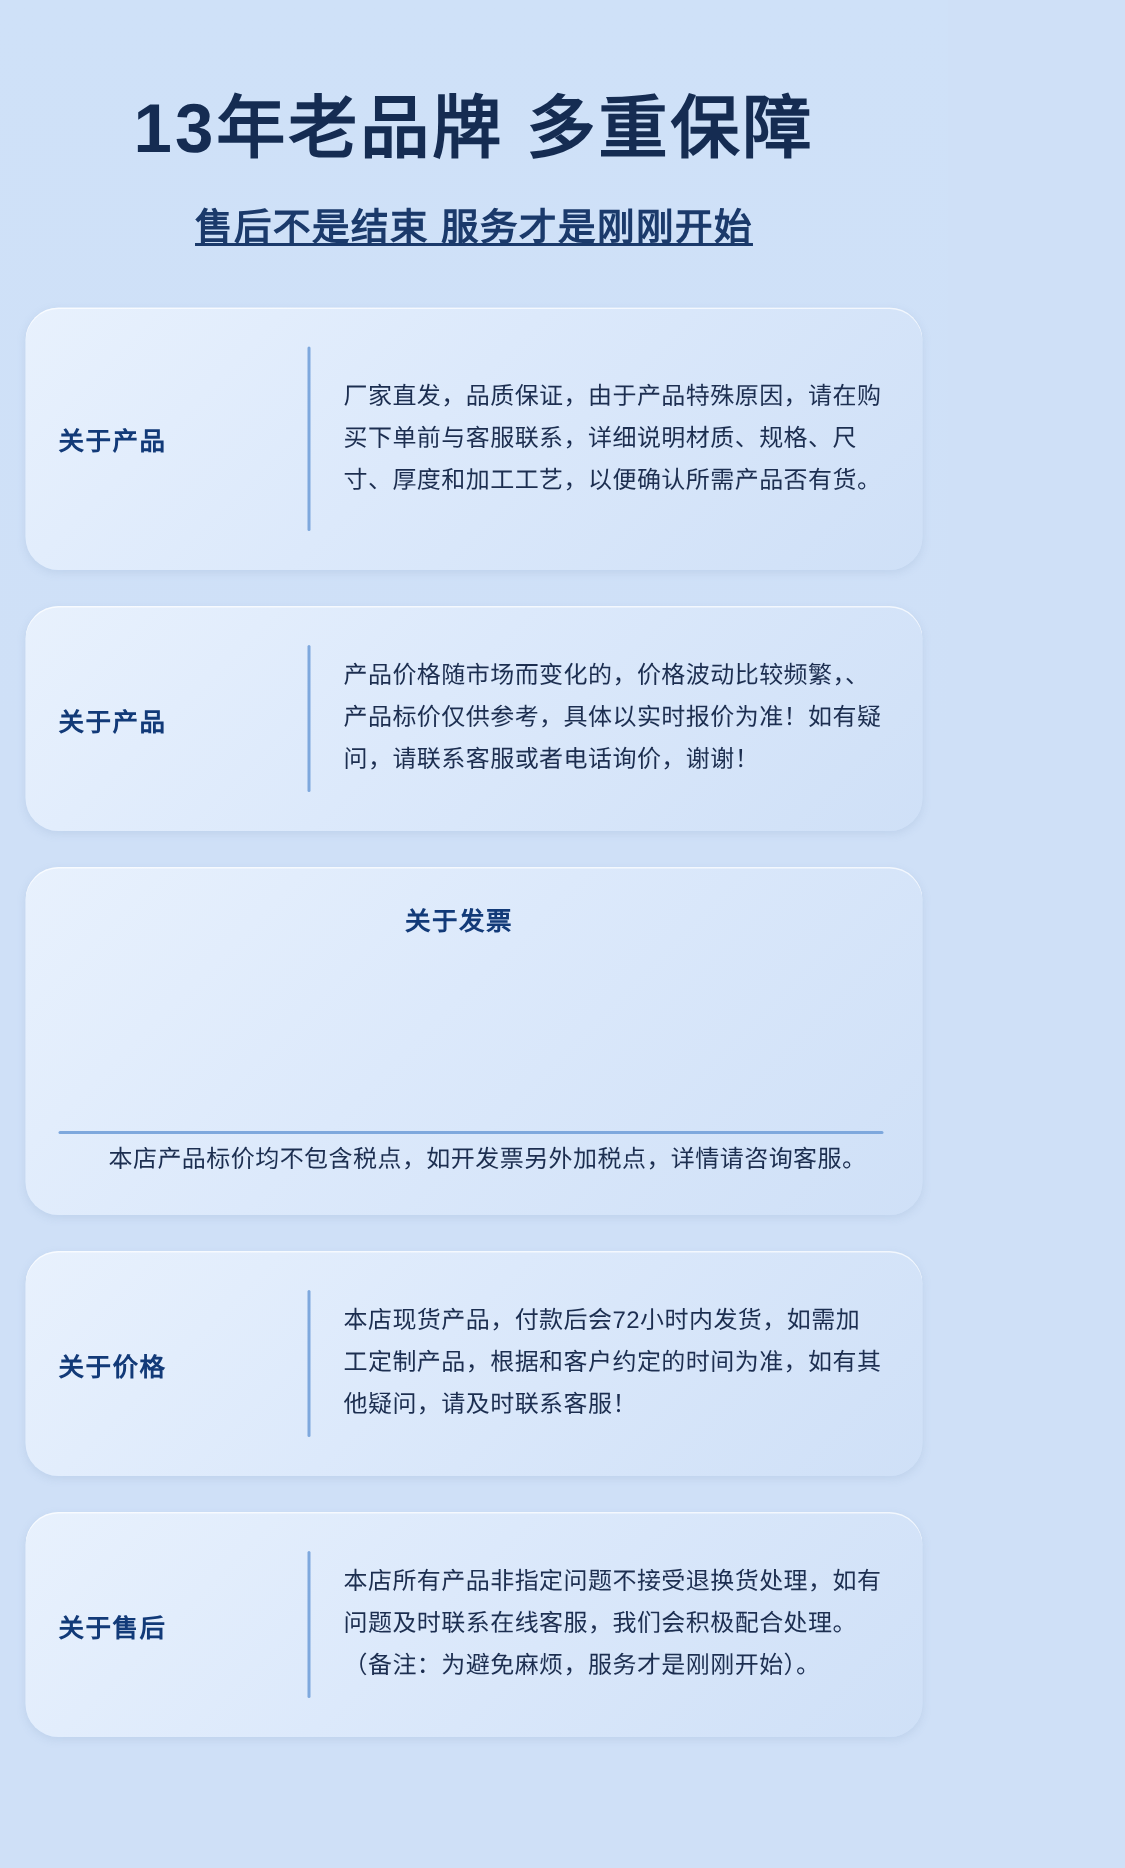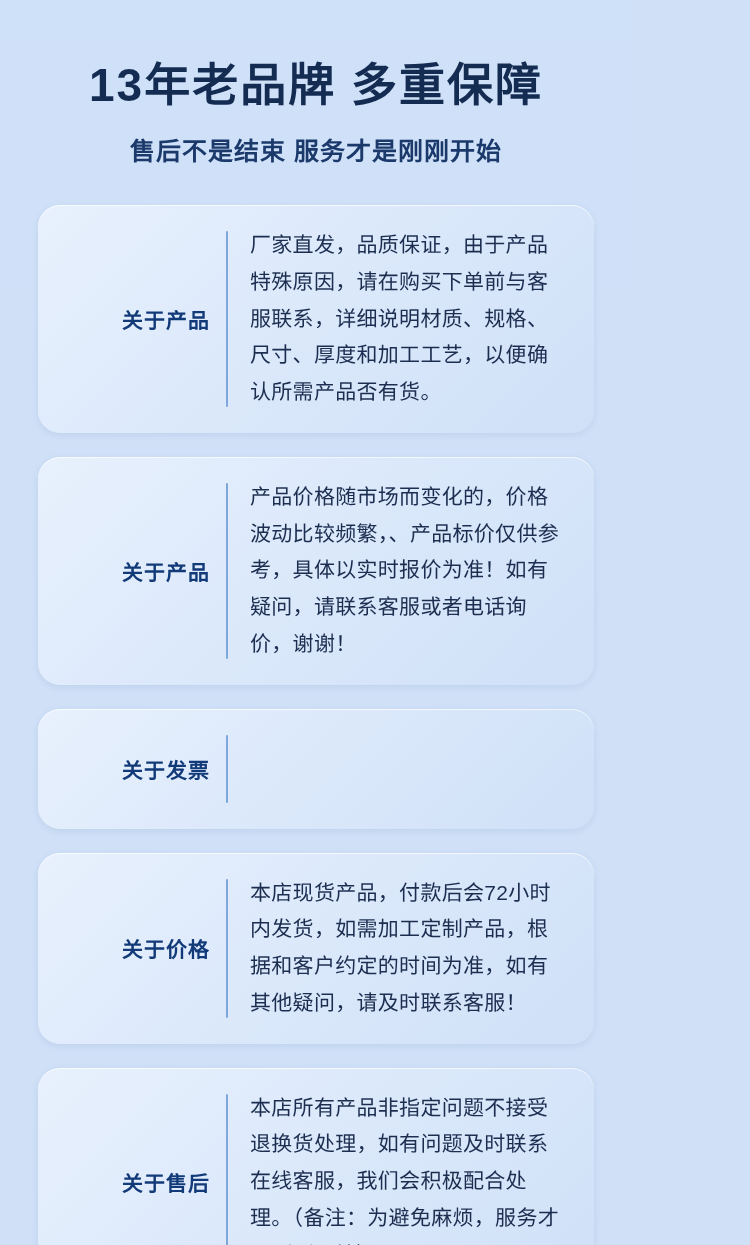--- a/index.html
+++ b/index.html
@@ -13,84 +13,85 @@
     font-family: "Liberation Sans", "DejaVu Sans", sans-serif;
     color: #1b3a6b;
     overflow: hidden;
   }
   .page {
     position: relative;
     width: 632px;
     height: 1245px;
     background: linear-gradient(180deg, #cfe1f8 0%, #cfe0f7 40%, #cfe0f7 100%);
     box-sizing: border-box;
-    padding: 0 38px;
+    padding: 0 17px;
   }
   .header {
     padding-top: 58px;
     text-align: center;
   }
   .header-title {
     font-size: 46px;
     font-weight: bold;
     letter-spacing: 2px;
     color: #152c52;
     line-height: 1.2;
     margin: 0;
   }
   .header-subtitle {
     margin: 18px 0 0 0;
     font-size: 25px;
     font-weight: bold;
     color: #1b3a6b;
     letter-spacing: 1px;
+    text-decoration: underline;
   }
   .cards {
     margin-top: 38px;
     display: flex;
     flex-direction: column;
     gap: 24px;
   }
   .card {
     position: relative;
     display: flex;
     align-items: center;
     background: linear-gradient(135deg, #e8f1fd 0%, #dce9fb 45%, #cfe0f7 100%);
     border-radius: 22px;
     box-shadow: 0 2px 6px rgba(120, 150, 190, 0.18), inset 0 1px 0 rgba(255,255,255,0.7);
     box-sizing: border-box;
     padding: 22px 26px 22px 22px;
   }
   .card-label {
     flex: 0 0 150px;
-    font-size: 21px;
+    font-size: 17px;
     font-weight: bold;
     color: #123a78;
-    text-align: right;
+    text-align: left;
     letter-spacing: 1px;
     padding-right: 16px;
   }
   .divider {
     flex: 0 0 2px;
     align-self: stretch;
     background: #7ea8dd;
     border-radius: 2px;
     margin: 4px 0;
   }
   .card-text {
     flex: 1 1 auto;
     padding-left: 22px;
-    font-size: 21px;
+    font-size: 16px;
     line-height: 1.75;
     color: #1c2e50;
     letter-spacing: 0.3px;
   }
   .card-h1 { min-height: 175px; }
   .card-h2 { min-height: 150px; }
-  .card-h3 { min-height: 120px; }
+  .card-h3 { min-height: 120px; flex-direction: column; }
   .card-h4 { min-height: 150px; }
   .card-h5 { min-height: 150px; }
 </style>
 </head>
 <body>
 
 <div class="page">
 
   <div class="header">
     <h1 class="header-title">13年老品牌 多重保障</h1>
@@ -107,20 +108,21 @@
 
     <div class="card card-h2">
       <div class="card-label">关于产品</div>
       <div class="divider"></div>
       <div class="card-text">产品价格随市场而变化的，价格波动比较频繁，、产品标价仅供参考，具体以实时报价为准！如有疑问，请联系客服或者电话询价，谢谢！</div>
     </div>
 
     <div class="card card-h3">
       <div class="card-label">关于发票</div>
       <div class="divider"></div>
+      <div class="card-text">本店产品标价均不包含税点，如开发票另外加税点，详情请咨询客服。</div>
     </div>
 
     <div class="card card-h4">
       <div class="card-label">关于价格</div>
       <div class="divider"></div>
       <div class="card-text">本店现货产品，付款后会72小时内发货，如需加工定制产品，根据和客户约定的时间为准，如有其他疑问，请及时联系客服！</div>
     </div>
 
     <div class="card card-h5">
       <div class="card-label">关于售后</div>

